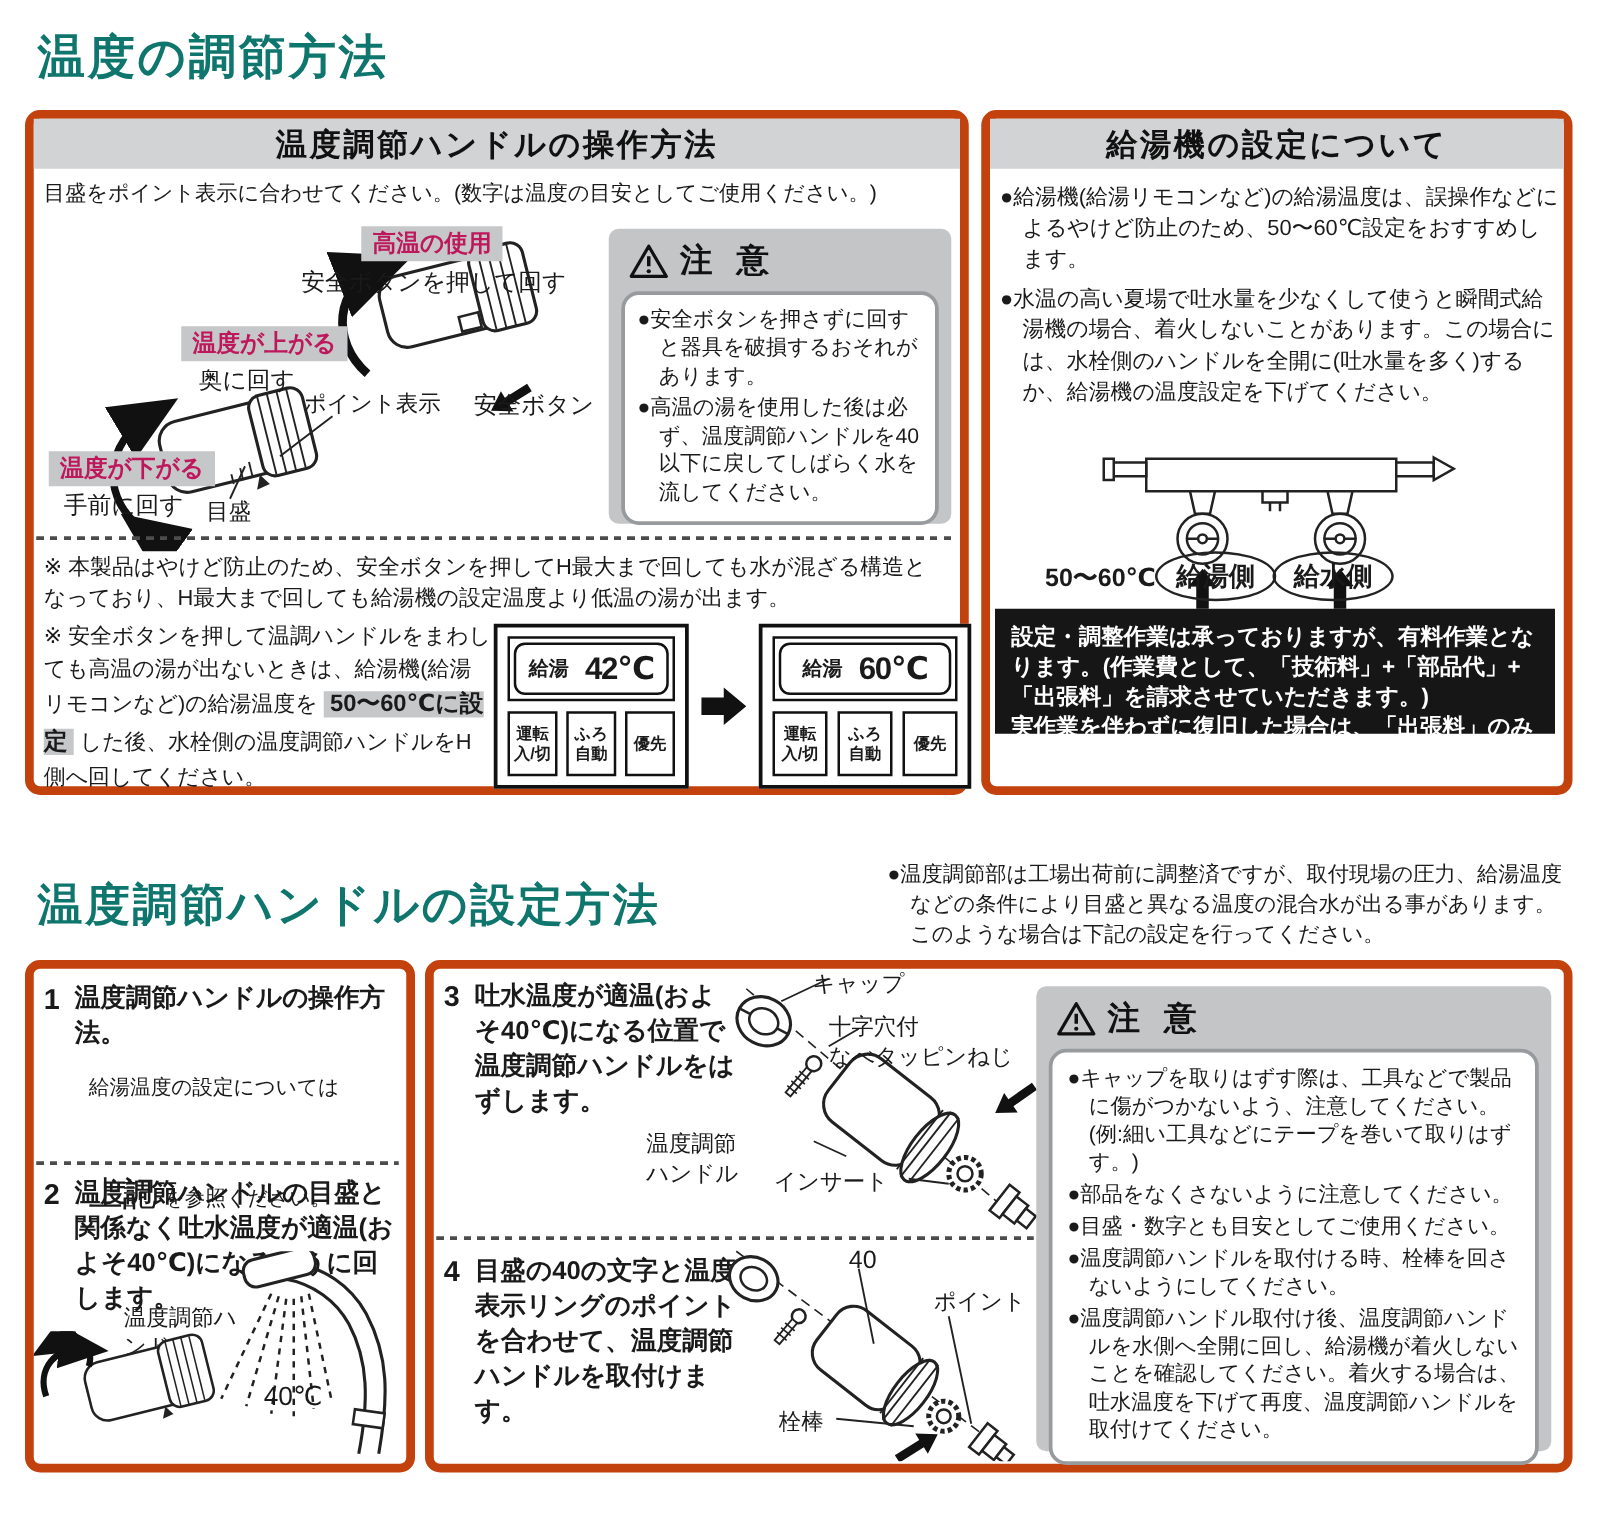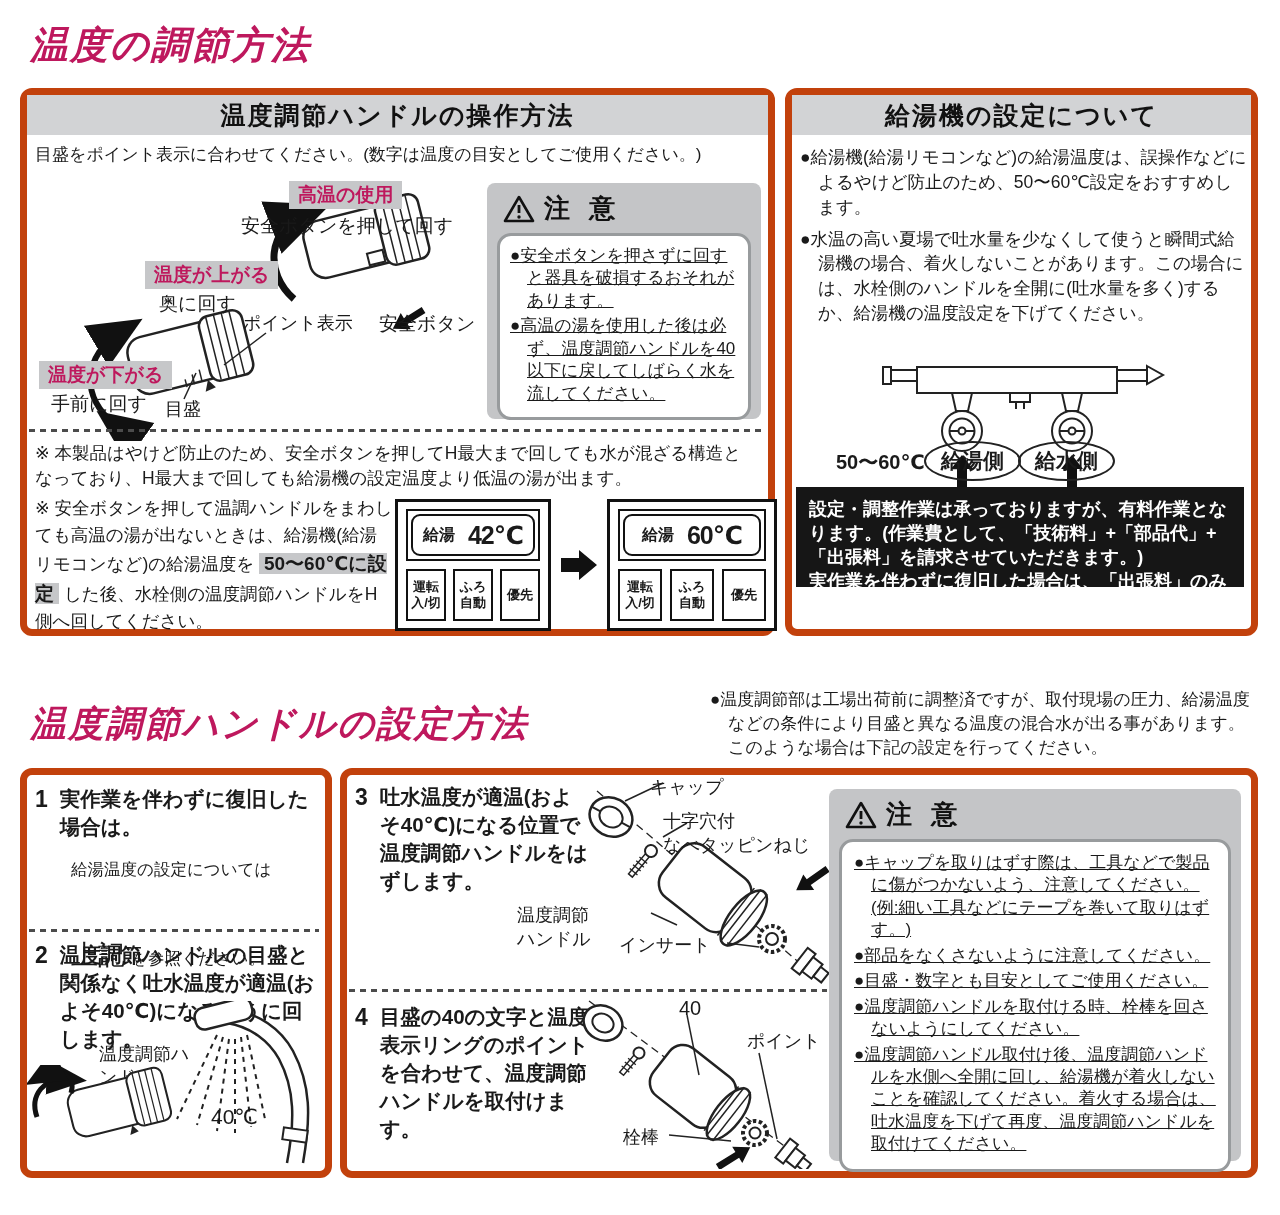--- a/index.html
+++ b/index.html
@@ -3,36 +3,36 @@
 <meta charset="utf-8">
 <style>
   * { margin:0; padding:0; box-sizing:border-box; }
   html,body { background:#ffffff; }
   body {
     width:1280px; height:1215px; position:relative; overflow:hidden;
     font-family:"Liberation Sans","DejaVu Sans",sans-serif; color:#1a1a1a;
     -webkit-font-smoothing:antialiased;
   }
   .abs { position:absolute; }
-  h1.sec-title { font-size:38px; font-weight:900; letter-spacing:2px; color:#be185d;font-style:italic; }
+  h1.sec-title { font-size:38px; font-weight:900; letter-spacing:2px; color:#0f766e; }
   .panel { position:absolute; border:7px solid #c2410c; border-radius:12px; background:#fff; }
   .panel-header {
     height:40px; background:#d2d3d5; display:flex; align-items:center; justify-content:center;
     font-size:25px; font-weight:bold; letter-spacing:2px; color:#111;
   }
   .panel-body { position:relative; }
   .glabel { background:#c6c7c9; font-weight:bold; font-size:19px; padding:1px 9px; display:inline-block; color:#be185d; }
   .dtext { font-size:19px; font-weight:500; white-space:nowrap; }
   .dtext-sm { font-size:18px; white-space:nowrap; }
   .dashed-line { position:absolute; height:3px; background:repeating-linear-gradient(90deg,#4c4c4c 0 6px,transparent 6px 11px); }
   
   .caution { position:absolute; background:#c4c5c7; border-radius:8px; }
   .caution-title { display:flex; align-items:center; gap:9px; padding:8px 0 5px 16px; font-size:26px; font-weight:bold; letter-spacing:6px; color:#111; }
   .caution-inner { background:#fff; border:3px solid #989b9d; border-radius:14px; margin:2px 10px 10px 10px; padding:9px 10px; }
-  .caution-item { font-size:17px; line-height:1.32; padding-left:17px; text-indent:-17px; margin-bottom:3px; font-weight:500;text-decoration:underline; }
+  .caution-item { font-size:17px; line-height:1.32; padding-left:17px; text-indent:-17px; margin-bottom:3px; font-weight:500; }
   
   .note { font-size:17.5px; line-height:1.42; }
   .hl { background:#c6c7c9; font-weight:bold; font-size:19px; padding:0 5px; }
   
   .remote { border:3px solid #111; background:#fff; padding:7px 8px; }
   .remote-display { border:2.5px solid #111; padding:3px; }
   .remote-screen { border:2px solid #111; border-radius:9px; height:42px; display:flex; align-items:center; justify-content:center; gap:13px; }
   .remote-screen .rl { font-size:16px; font-weight:bold; }
   .remote-screen .rv { font-size:25px; font-weight:bold; letter-spacing:-1px; }
   .remote-btns { display:flex; gap:7px; margin-top:8px; justify-content:space-between; }
@@ -231,21 +231,21 @@
   </div>
 </section>
 
 <h1 class="sec-title abs" style="left:30px; top:700px; font-size:36px;">温度調節ハンドルの設定方法</h1>
 <div class="abs" style="left:710px; top:688px; width:548px; font-size:17px; line-height:1.42; padding-left:18px; text-indent:-18px; font-weight:500;">●温度調節部は工場出荷前に調整済ですが、取付現場の圧力、給湯温度などの条件により目盛と異なる温度の混合水が出る事があります。このような場合は下記の設定を行ってください。</div>
 
 <section class="panel" style="left:20px; top:768px; width:312px; height:410px;">
   <div class="panel-body" style="width:298px; height:396px;">
     <div class="step-head" style="left:8px; top:10px;">
       <span class="step-num">1</span>
-      <span class="step-text" style="width:252px;">実作業を伴わずに復旧した場合は。</span>
+      <span class="step-text" style="width:252px;">温度調節ハンドルの操作方法。</span>
     </div>
     <div class="small-note abs" style="left:44px; top:84px;">給湯温度の設定については</div>
     <div class="abs" style="left:44px; top:114px; display:flex; align-items:baseline;">
       <span class="ref-big">上記</span>
       <span class="small-note">を参照ください。</span>
     </div>
     <div class="dashed-line" style="left:2px; top:154px; width:290px;"></div>
     <div class="step-head" style="left:8px; top:166px;">
       <span class="step-num">2</span>
       <span class="step-text" style="width:256px;">温度調節ハンドルの目盛と関係なく吐水温度が適温(およそ40℃)になるように回します。</span>

